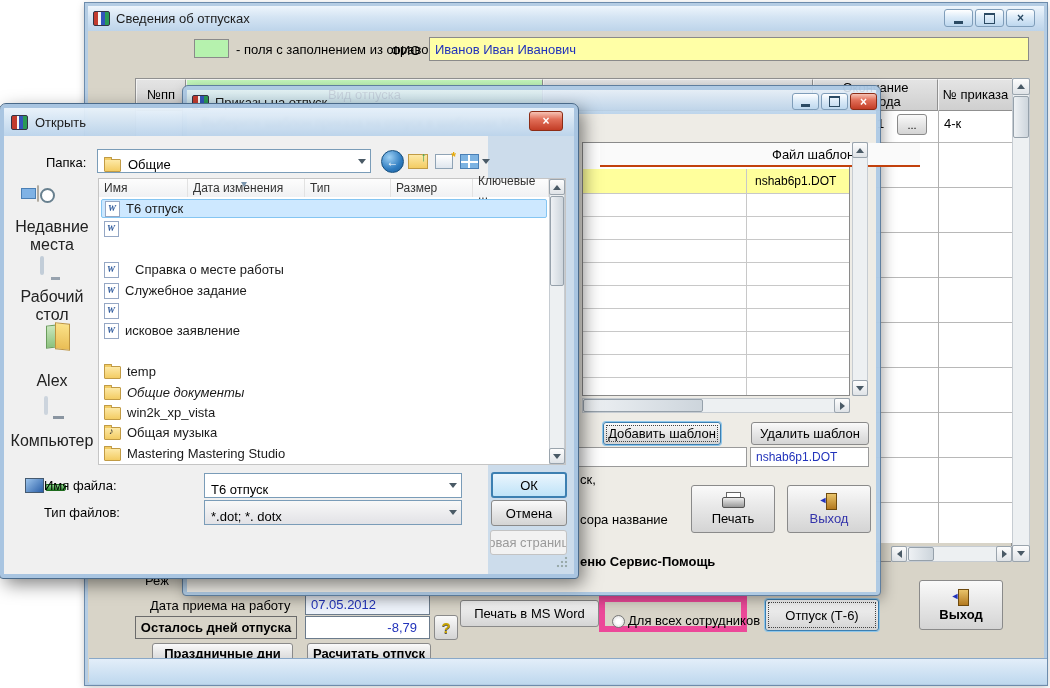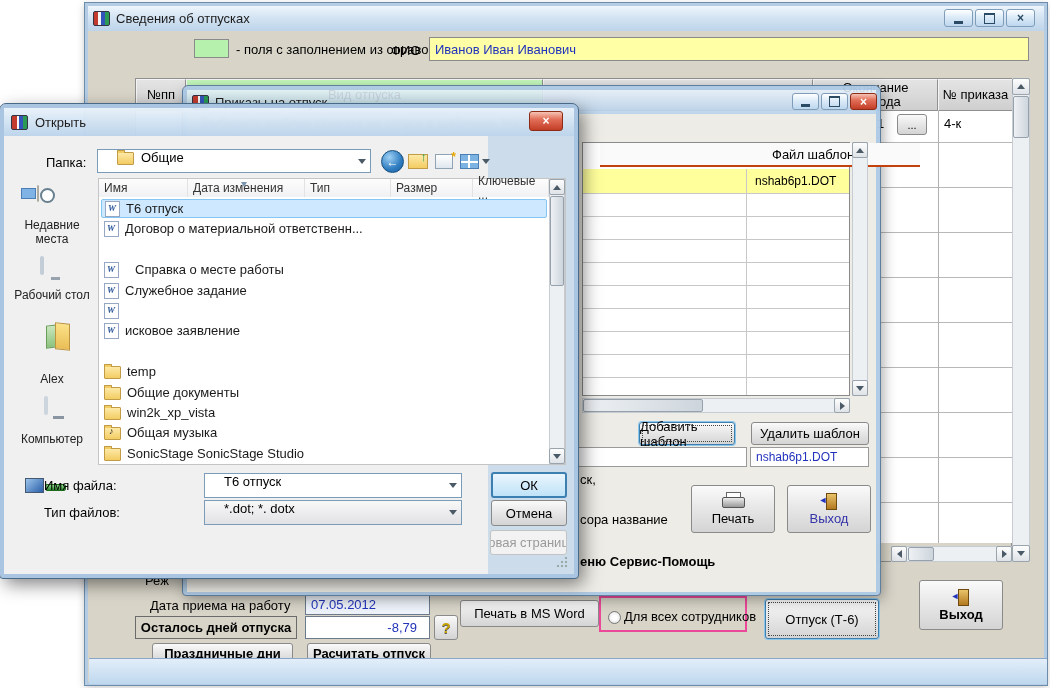--- a/index.html
+++ b/index.html
@@ -43,40 +43,40 @@
   .tR{width:0;height:0;border-top:4px solid transparent;border-bottom:4px solid transparent;border-left:5px solid #4a5a66}
 
   
   .th{position:absolute;box-sizing:border-box;background:linear-gradient(#e4e4e4,#cfcfcf);
       border:1px solid;border-color:#f4f4f4 #909090 #909090 #f4f4f4;
       display:flex;align-items:center;justify-content:center;text-align:center;font-size:13px;line-height:1.05}
   .th.green{background:linear-gradient(#c4f7bc,#a9e8a0)}
 
   
   .combo{position:absolute;box-sizing:border-box;border:1px solid #7a9cb8;background:#fff;
-         display:flex;align-items:flex-start;padding-left:19px}
+         display:flex;align-items:flex-end;padding-left:6px}
   .combo .arr{margin-left:auto;align-self:stretch;width:16px;display:flex;align-items:center;justify-content:center;
               background:linear-gradient(#f4f9fd,#cfe5f6);border-left:1px solid #abc7dd}
   .combo.gray{background:linear-gradient(#f8f8f8,#e2e2e6)}
 
   
   .flrow{position:absolute;left:2px;width:446px;height:19px;display:flex;align-items:center;gap:6px;padding-left:3px;box-sizing:border-box}
   .flrow.sel{background:#cde8ff;border:1px solid #84c5f2;border-radius:2px}
   .fnm{white-space:nowrap;font-size:13px;color:#1a1a1a}
   .fic{flex:0 0 auto;display:inline-block}
   .icon-word{width:13px;height:14px;background:#fff;border:1px solid #95a7c4;position:relative}
   .icon-word::before{content:"W";position:absolute;left:2px;top:1px;font:italic bold 9px "Liberation Serif",serif;color:#2b579a}
   .icon-folder{width:15px;height:11px;background:linear-gradient(#fde9a7,#f3cc63);border:1px solid #c19b45;border-radius:1px;position:relative;margin-top:2px}
   .icon-folder::before{content:"";position:absolute;top:-3px;left:-1px;width:6px;height:2px;background:#f3cc63;border:1px solid #c19b45;border-bottom:none;border-radius:1px 1px 0 0}
   .icon-folder.mus::after{content:"♪";position:absolute;left:4px;top:-2px;font-size:9px;color:#333}
   .lh{position:absolute;top:0;height:18px;display:flex;align-items:center;padding-left:5px;font-size:12px;color:#333;
       border-right:1px solid #e2e2e2;box-sizing:border-box;background:linear-gradient(#fdfdfd,#f0f1f3)}
 
   
-  .side-label{position:absolute;font-size:12px;color:#222;text-align:center;width:90px}
+  .side-label{position:absolute;font-size:16px;color:#222;text-align:center;width:90px}
   .ic-recent{width:30px;height:24px;background:#e6e1d8;border:1px solid #b0aba1;border-radius:3px;position:relative}
   .ic-recent::before{content:"";position:absolute;left:2px;top:2px;width:11px;height:11px;border-radius:50%;background:#fff;border:2px solid #68808f}
   .ic-recent::after{content:"";position:absolute;right:2px;bottom:2px;width:13px;height:9px;background:#7fb2e5;border:1px solid #4a7fb5}
   .ic-desktop{width:30px;height:21px;background:linear-gradient(135deg,#4a7fc0,#173f78);border:2px solid #c2cdd8;border-radius:2px;position:relative}
   .ic-desktop::after{content:"";position:absolute;left:9px;bottom:-7px;width:9px;height:3px;background:#97a2ae}
   .ic-alex{width:28px;height:28px;position:relative}
   .ic-alex::before{content:"";position:absolute;left:2px;top:3px;width:10px;height:21px;background:linear-gradient(#c9e7bd,#8cc27e);border:1px solid #6a9c5c;transform:skewY(-6deg)}
   .ic-alex::after{content:"";position:absolute;left:11px;top:1px;width:13px;height:25px;background:linear-gradient(#fbe289,#e9bd55);border:1px solid #bd9440;transform:skewY(6deg)}
   .ic-computer{width:27px;height:19px;background:linear-gradient(135deg,#8cbcec,#2a5fa8);border:2px solid #ccd4dd;border-radius:2px;position:relative}
   .ic-computer::after{content:"";position:absolute;left:7px;bottom:-6px;width:11px;height:3px;background:#8a95a1}
@@ -183,25 +183,25 @@
   </div>
   <div class="abs bold" style="left:47px;top:610px;width:162px;height:23px;border:1px solid #6b6b6b;display:flex;align-items:center;justify-content:center">Осталось дней отпуска</div>
   <div class="fieldbox" style="left:217px;top:610px;width:125px;height:23px;justify-content:flex-end;padding-right:12px">
     <span class="bluetext">-8,79</span>
   </div>
   <div class="btn" style="left:346px;top:609px;width:24px;height:25px;font-weight:bold;color:#c8a400;font-size:15px;text-shadow:0 1px 0 #555">?</div>
   <div class="btn bold" style="left:64px;top:637px;width:141px;height:20px">Праздничные дни</div>
   <div class="btn bold" style="left:219px;top:637px;width:124px;height:20px">Расчитать отпуск</div>
 
   <div class="btn" style="left:372px;top:594px;width:139px;height:27px">Печать в MS Word</div>
-  <div class="abs" style="left:511px;top:590px;width:148px;height:36px;border:2px solid #ec4899">
+  <div class="abs" style="left:511px;top:590px;width:148px;height:36px;border:6px solid #ec4899">
     <span class="radio" style="left:7px;top:13px"></span>
     <span class="abs" style="left:23px;top:11px;white-space:nowrap">Для всех сотрудников</span>
   </div>
-  <div class="btn focus" style="left:677px;top:593px;width:114px;height:40px">Отпуск (Т-6)</div>
+  <div class="btn focus" style="left:677px;top:593px;width:114px;height:32px">Отпуск (Т-6)</div>
   <div class="btn" style="left:831px;top:574px;width:84px;height:50px;flex-direction:column;gap:2px">
     <span class="ic-door"></span>
     <span class="bold">Выход</span>
   </div>
 
   <div class="abs" style="left:1px;top:652px;width:958px;height:26px;background:linear-gradient(#e3eef9,#bed8ee);border-top:1px solid #89a8c8"></div>
 </div>
 
 <div class="win" style="left:183px;top:86px;width:697px;height:509px;z-index:20;
             border:4px solid rgba(173,201,228,.92);outline:1px solid #5f7f9f;border-radius:5px 5px 3px 3px;
@@ -241,21 +241,21 @@
     <div class="sbtn" style="left:665px;top:266px;width:16px;height:16px">
         <span class="tD"></span>
       </div>
 
     <div class="strack" style="left:395px;top:284px;width:268px;height:15px"></div>
     <div class="sthumb" style="left:396px;top:285px;width:120px;height:13px"></div>
     <div class="sbtn" style="left:647px;top:284px;width:16px;height:15px">
         <span class="tR"></span>
       </div>
 
-    <div class="btn focus" style="left:452px;top:308px;width:96px;height:23px">Добавить шаблон</div>
+    <div class="btn focus" style="left:416px;top:308px;width:118px;height:23px">Добавить шаблон</div>
     <div class="btn" style="left:564px;top:308px;width:118px;height:23px">Удалить шаблон</div>
 
     <div class="fieldbox" style="left:388px;top:333px;width:172px;height:20px;border-color:#9a9a9a"></div>
     <div class="fieldbox" style="left:563px;top:333px;width:119px;height:20px;border-color:#9a9a9a">
       <span class="bluetext" style="font-size:12px">nshab6p1.DOT</span>
     </div>
 
     <div class="abs" style="left:393px;top:358px">ск,</div>
     <div class="abs" style="left:393px;top:398px">сора название</div>
 
@@ -317,56 +317,55 @@
       <div class="lh" style="left:292px;width:82px">Размер</div>
       <div class="lh" style="left:374px;width:76px">Ключевые ...</div>
       <span class="abs tD" style="left:142px;top:3px;border-left-width:3px;border-right-width:3px;border-top-color:#7a95ad"></span>
       <div class="abs" style="left:0;top:20px;width:450px;height:265px">
           <div class="flrow sel" style="top: 0px;">
             <span class="fic icon-word"></span>
             <span class="fnm">Т6 отпуск</span>
           </div>
           <div class="flrow" style="top: 20px;">
             <span class="fic icon-word"></span>
-            <span class="fnm">Договор о материальной ответственн...</span>
           </div>
           <div class="flrow" style="top: 61px; gap: 16px;">
             <span class="fic icon-word"></span>
             <span class="fnm">Справка о месте работы</span>
           </div>
           <div class="flrow" style="top: 82px;">
             <span class="fic icon-word"></span>
             <span class="fnm">Служебное задание</span>
           </div>
           <div class="flrow" style="top: 102px;">
             <span class="fic icon-word"></span>
           </div>
           <div class="flrow" style="top: 122px;">
             <span class="fic icon-word"></span>
             <span class="fnm">исковое заявление</span>
           </div>
           <div class="flrow" style="top: 163px;">
             <span class="fic icon-folder"></span>
             <span class="fnm">temp</span>
           </div>
-          <div class="flrow" style="top: 184px;">
+          <div class="flrow" style="top: 184px; font-style: italic;">
             <span class="fic icon-folder"></span>
             <span class="fnm">Общие документы</span>
           </div>
           <div class="flrow" style="top: 204px;">
             <span class="fic icon-folder"></span>
             <span class="fnm">win2k_xp_vista</span>
           </div>
           <div class="flrow" style="top: 224px;">
             <span class="fic icon-folder mus"></span>
             <span class="fnm">Общая музыка</span>
           </div>
           <div class="flrow" style="top: 245px;">
             <span class="fic icon-folder"></span>
-            <span class="fnm">SonicStage SonicStage Studio</span>
+            <span class="fnm">Mastering Mastering Studio</span>
           </div>
         </div>
 
       <div class="strack" style="left:450px;top:0;width:16px;height:285px"></div>
       <div class="sbtn" style="left:450px;top:0;width:16px;height:16px">
           <span class="tU"></span>
         </div>
       <div class="sthumb" style="left:451px;top:17px;width:14px;height:90px"></div>
       <div class="sbtn" style="left:450px;top:269px;width:16px;height:16px">
           <span class="tD"></span>

